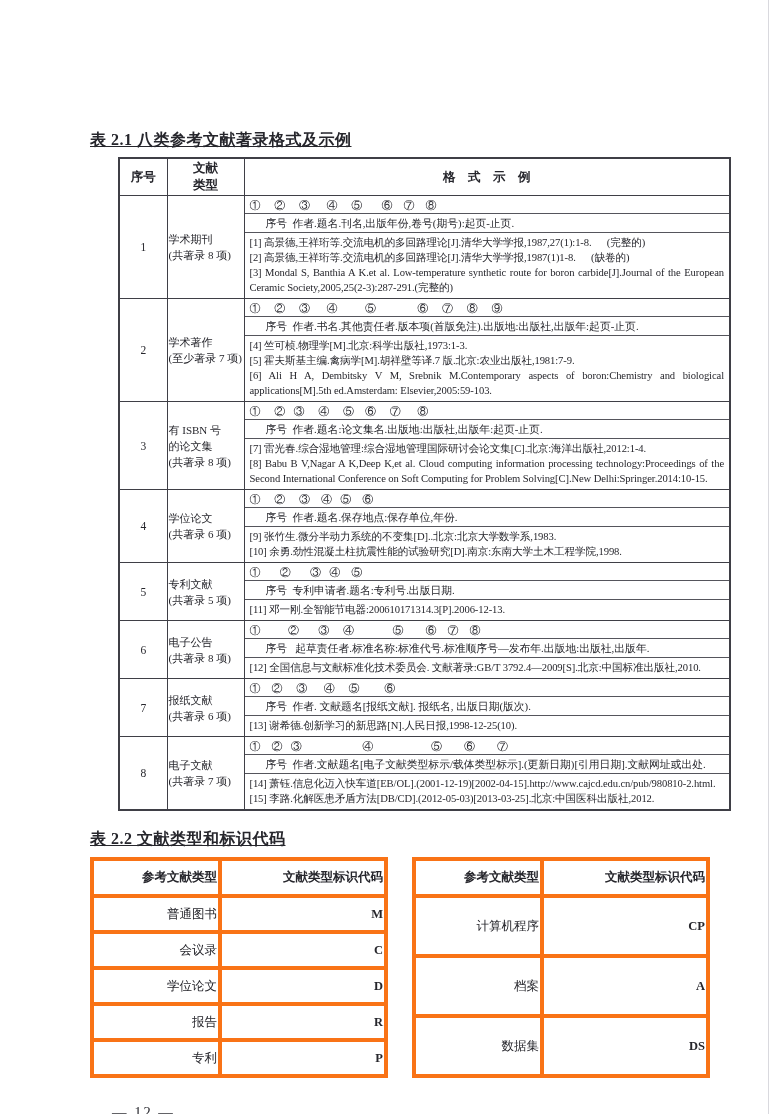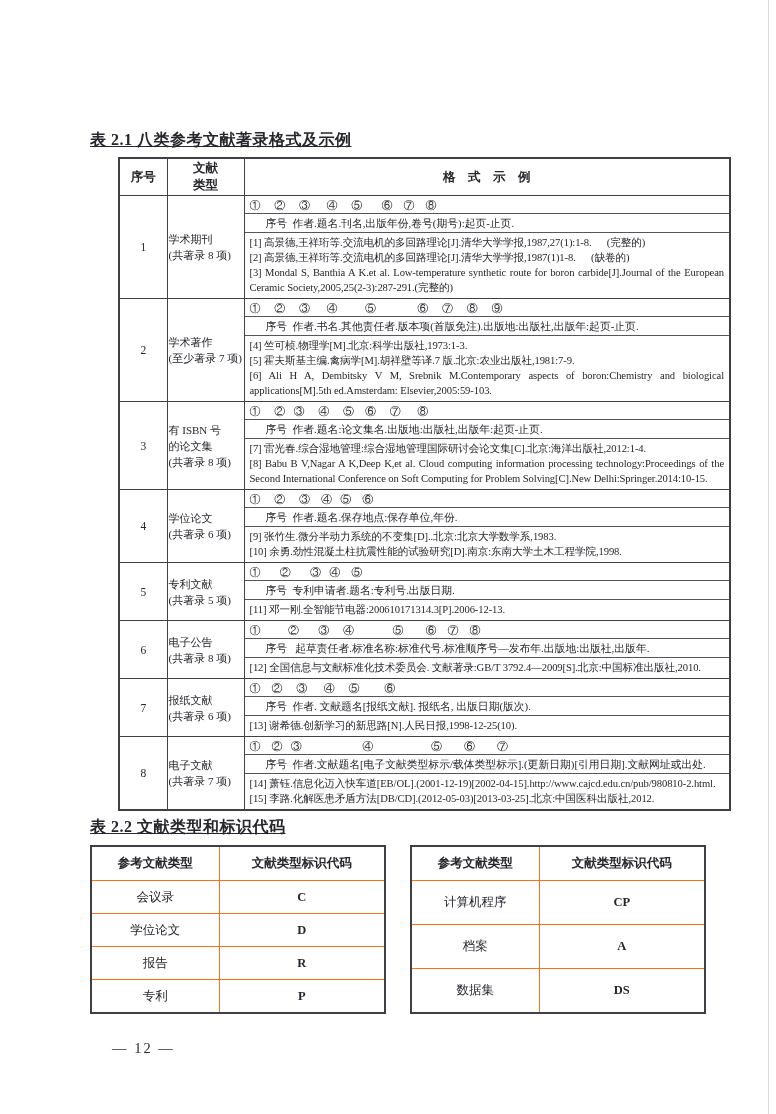--- a/index.html
+++ b/index.html
@@ -5,38 +5,38 @@
   html,body{margin:0;padding:0;}
   body{
     width:776px;height:1114px;background:#ffffff;position:relative;
     font-family:"Liberation Serif","DejaVu Serif",serif;
     color:#26262c;overflow:hidden;
   }
   .right-edge{position:absolute;right:7px;top:0;bottom:0;width:1px;background:#d9d9de;}
 
   .tbl-title{width:611px;margin:0 0 6px 90px;font-weight:bold;font-size:16px;letter-spacing:.5px;text-decoration:underline;}
   #t1-title{margin-top:130px;}
-  #t2-title{margin-top:6px;margin-bottom:7px;}
+  #t2-title{margin-top:18px;margin-bottom:7px;}
 
   table{border-collapse:collapse;table-layout:fixed;}
   .t1{margin-left:118px;width:611px;border:2px solid #3f3f46;}
   .t1 th,.t1 td{border:1px solid #3f3f46;overflow:hidden;}
   .t1 th{font-size:12.5px;font-weight:bold;height:34px;text-align:center;vertical-align:middle;white-space:pre;}
   .t1 td.c-seq{text-align:center;font-size:11.5px;vertical-align:middle;}
   .t1 td.c-type{font-size:11px;vertical-align:middle;padding:2px 1px;}
   .t1 td.c-type div{line-height:16px;}
   .t1 td.c-fmt{padding:0;vertical-align:top;border-radius:11px;}
   .marks{white-space:pre;font-size:11px;line-height:16px;padding:1px 5px 0;border-bottom:1px solid #55555c;}
   .fmt{font-size:10.8px;line-height:16px;padding:1px 21px;border-bottom:1px solid #55555c;white-space:pre-wrap;}
   .examples{padding:2px 5px 3px;}
   .example{font-size:10.6px;line-height:15px;text-align:justify;white-space:pre-wrap;letter-spacing:-.1px;}
 
   .t2-wrap{margin-left:90px;width:611px;display:flex;gap:24px;}
   .t2{width:294px;border:2px solid #3f3f46;}
-  .t2 th,.t2 td{border:1px solid #f97316;text-align:center;vertical-align:middle;overflow:hidden;}
+  .t2 th,.t2 td{border:4px solid #f97316;text-align:right;vertical-align:middle;overflow:hidden;}
   .t2 th{font-size:12.5px;font-weight:bold;height:31px;}
   .t2 td{font-size:12.5px;height:30px;}
   .t2 td.code{font-weight:bold;}
 
   .pageno{margin:26px 0 0 112px;font-size:14.5px;letter-spacing:2px;color:#2b2b31;}
 </style>
 </head>
 <body>
 
 <div class="right-edge"></div>
@@ -196,20 +196,24 @@
         <col style="width:166px">
       </colgroup>
     <thead>
       <tr>
         <th>参考文献类型</th>
         <th>文献类型标识代码</th>
       </tr>
     </thead>
     <tbody id="t2-left-body">
 
+  <tr>
+    <td>普通图书</td>
+    <td class="code">M</td>
+  </tr>
 
   <tr>
     <td>会议录</td>
     <td class="code">C</td>
   </tr>
 
   <tr>
     <td>学位论文</td>
     <td class="code">D</td>
   </tr>

